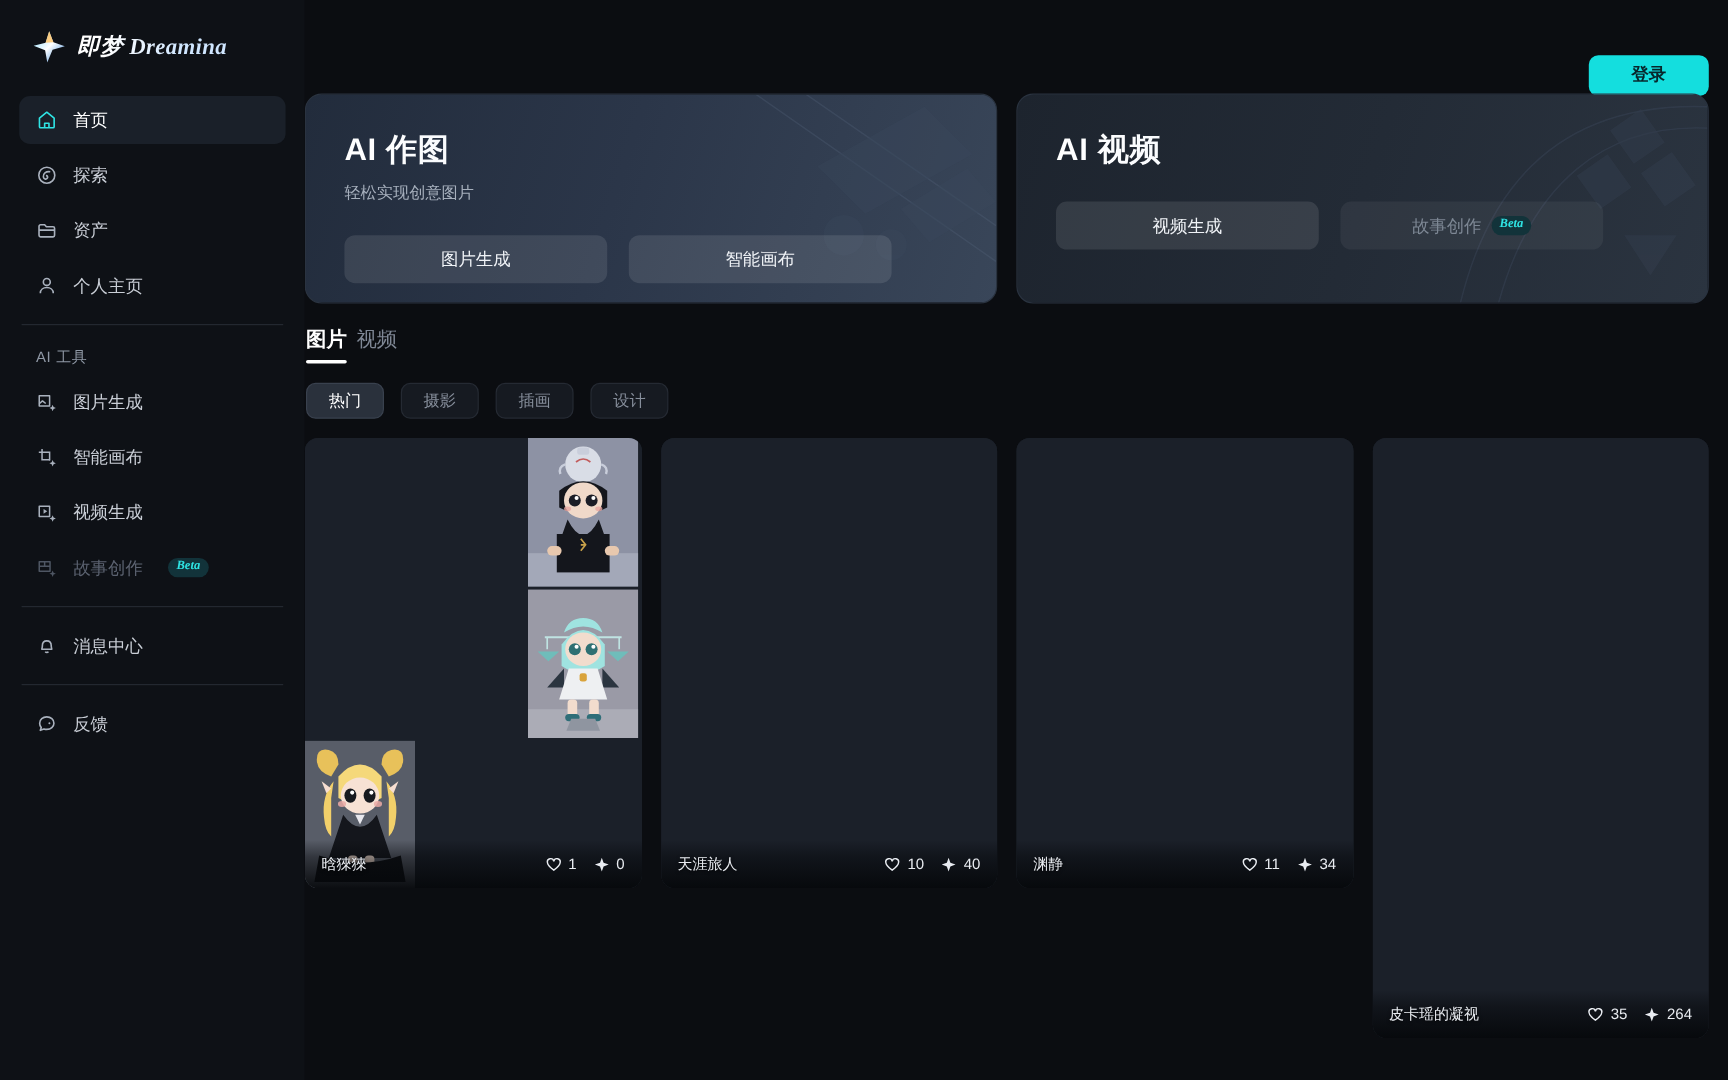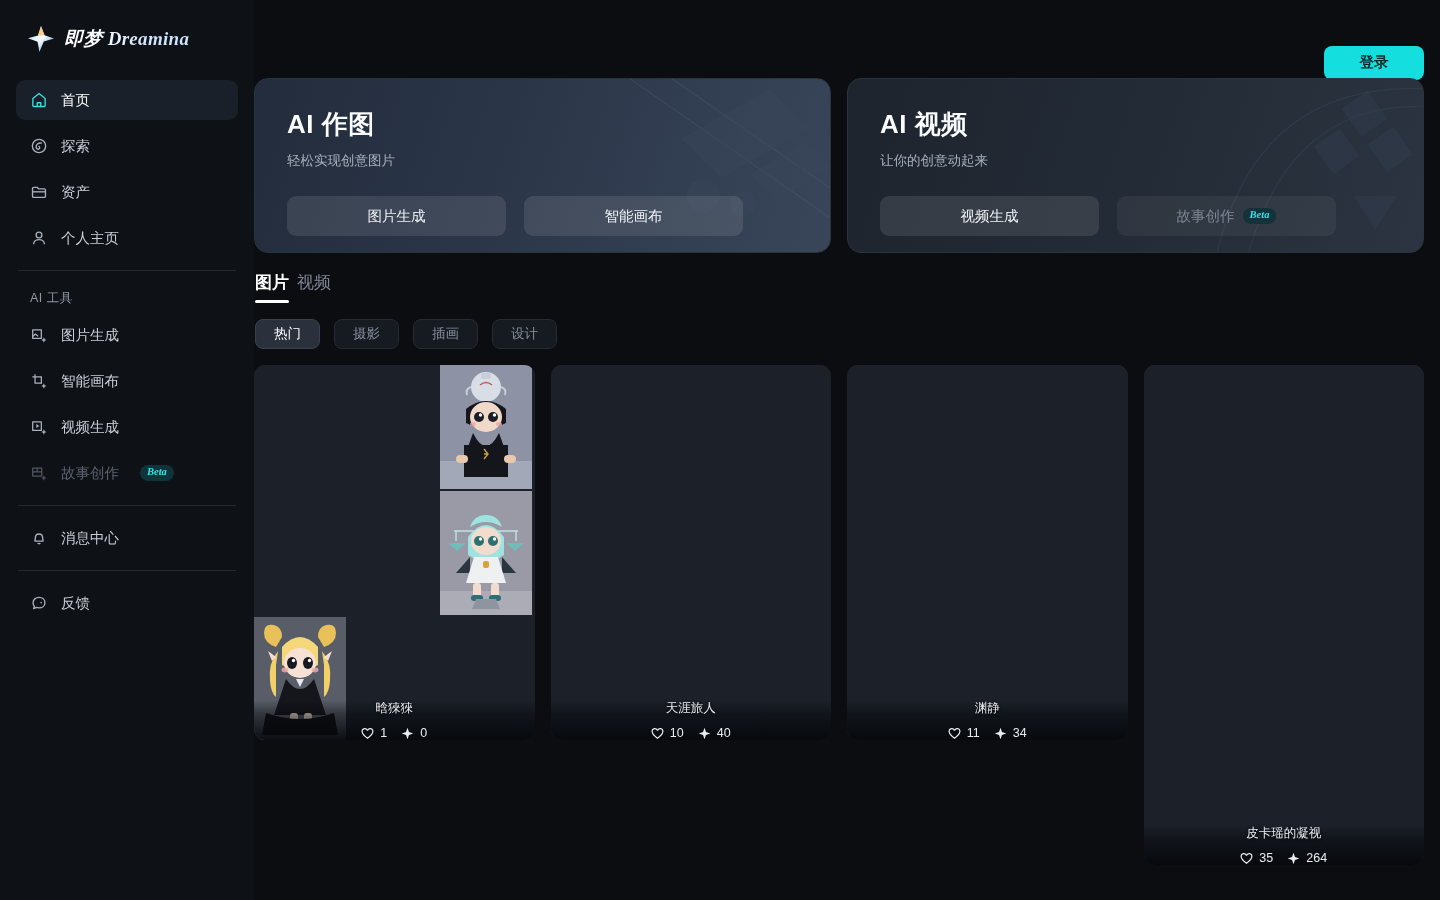--- a/index.html
+++ b/index.html
@@ -135,21 +135,20 @@
     background: #1b2029; break-inside: avoid; margin-bottom: 16px;
     width: 100%; display: block;
   }
   .card-media { position: relative; width: 100%; background: #1b2029; }
   .card-footer {
     position: absolute; left: 0; right: 0; bottom: 0; height: 40px;
     display: flex; align-items: center; justify-content: space-between;
     padding: 0 14px;
     background: linear-gradient(to top, rgba(5,7,10,.92), rgba(5,7,10,.45) 65%, rgba(5,7,10,0));
     z-index: 4;
-    flex-direction: column;
   }
   .author { font-size: 12.5px; color: #e9ecf1; text-shadow: 0 1px 3px rgba(0,0,0,.9); white-space: nowrap; }
   .stats { display: flex; align-items: center; gap: 14px; }
   .stat { display: flex; align-items: center; gap: 6px; font-size: 12.5px; color: #e9ecf1; }
   .stat svg { width: 13px; height: 13px; display: block; }
 
   
   .thumb { position: absolute; overflow: hidden; }
   .thumb svg { display: block; width: 100%; height: 100%; }
 </style>
@@ -339,21 +338,20 @@
               <path d="M404 176 C432 74 494 24 580 28"></path>
             </g>
             <g fill="#3a4557" opacity=".6">
               <path d="M498 30 l26 -18 l20 28 l-26 18 Z"></path>
               <path d="M524 66 l26 -18 l20 28 l-26 18 Z"></path>
               <path d="M470 68 l26 -18 l20 28 l-26 18 Z"></path>
               <path d="M510 118 l44 0 l-22 34 Z"></path>
             </g>
           </svg>
           <div class="hero-title">AI 视频</div>
-          <div class="hero-sub">让你的创意动起来</div>
           <div class="hero-btns">
             <button class="hero-btn">视频生成</button>
             <button class="hero-btn dim">
               <span>故事创作</span>
               <span class="beta">Beta</span>
             </button>
           </div>
         </section>
       </div>
 

